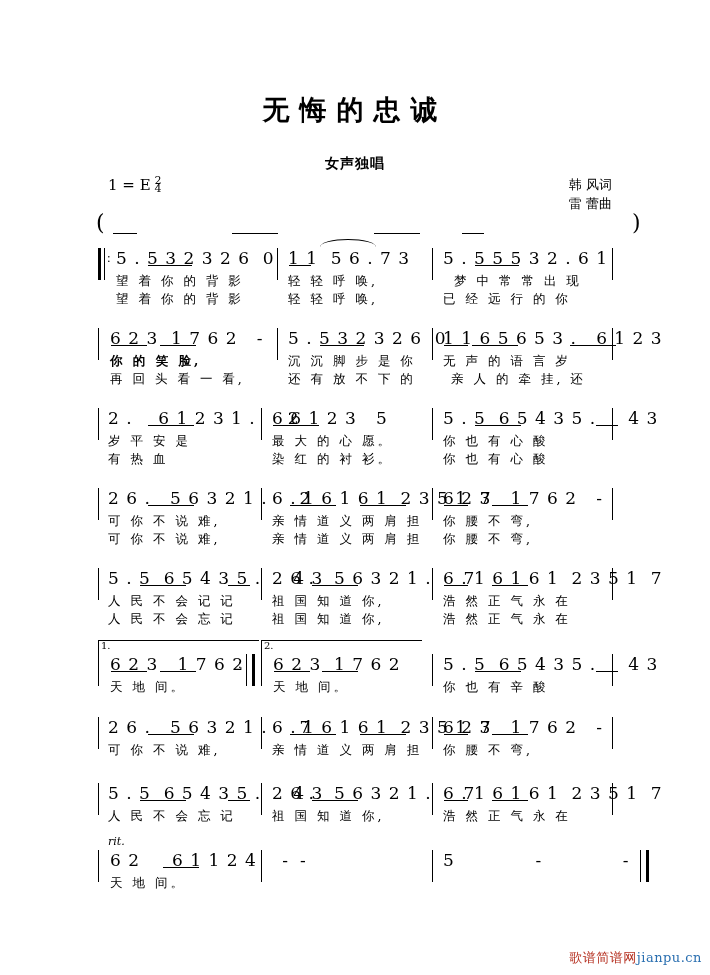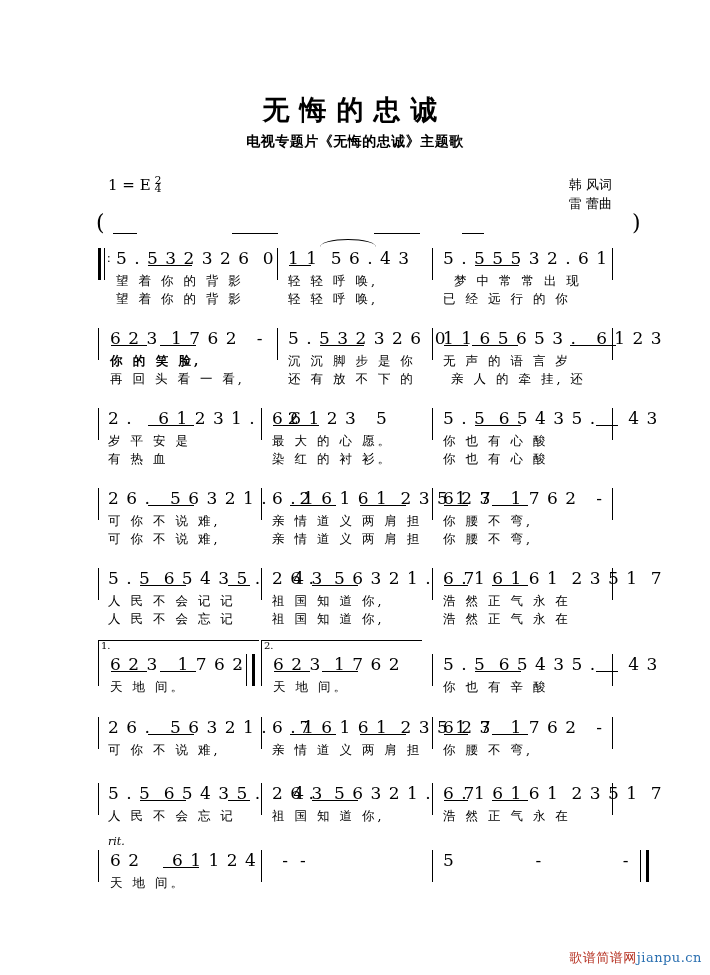--- a/index.html
+++ b/index.html
@@ -159,21 +159,21 @@
     font-size: 22px;
     font-family: "DejaVu Serif", serif;
   }
 </style>
 </head>
 <body>
 
 <div class="page">
 
   <div class="title">无悔的忠诚</div>
-  <div class="subtitle">电视专题片《无悔的忠诚》主题歌</div>
+  <div class="singer">女声独唱</div>
 
   <div class="keysig">
     <span>1 = E</span><span class="frac"><span>2</span><br><span>4</span></span>
   </div>
 
   <div class="credits">
     <div>韩 风词</div>
     <div>雷 蕾曲</div>
   </div>
 
@@ -188,21 +188,21 @@
   <div class="sysrow" style="top:243px;">
     <div class="thickbar" style="top:5px; left:98px; height:32px;"></div>
     <div class="barline" style="top:5px; left:104px; height:32px;"></div>
     <div class="repeatdots" style="top:12px; left:107px;">:</div>
     <div class="notes" style="top:5px; left:116px; letter-spacing:1px;">5 . 5 3 2 3 2 6  0</div>
     <div class="lyr" style="top:30px; left:116px; letter-spacing:3px;">望 着 你 的 背 影</div>
     <div class="lyr" style="top:48px; left:116px; letter-spacing:3px;">望 着 你 的 背 影</div>
     <div class="ubeam" style="top:22px; left:148px; width:44px;"></div>
 
     <div class="barline" style="top:5px; left:277px; height:32px;"></div>
-    <div class="notes" style="top:5px; left:288px; letter-spacing:1px;">1 1  5 6 . 4 3</div>
+    <div class="notes" style="top:5px; left:288px; letter-spacing:1px;">1 1  5 6 . 7 3</div>
     <div class="lyr" style="top:30px; left:288px; letter-spacing:3px;">轻 轻 呼 唤,</div>
     <div class="lyr" style="top:48px; left:288px; letter-spacing:3px;">轻 轻 呼 唤,</div>
     <div class="slur" style="top:-4px; left:320px; width:56px;"></div>
     <div class="ubeam" style="top:22px; left:289px; width:22px;"></div>
 
     <div class="barline" style="top:5px; left:432px; height:32px;"></div>
     <div class="notes" style="top:5px; left:443px; letter-spacing:1px;">5 . 5 5 5 3 2 . 6 1</div>
     <div class="lyr" style="top:30px; left:454px; letter-spacing:3px;">梦 中 常 常 出 现</div>
     <div class="lyr" style="top:48px; left:443px; letter-spacing:3px;">已 经 远 行 的 你</div>
     <div class="ubeam" style="top:22px; left:475px; width:44px;"></div>

